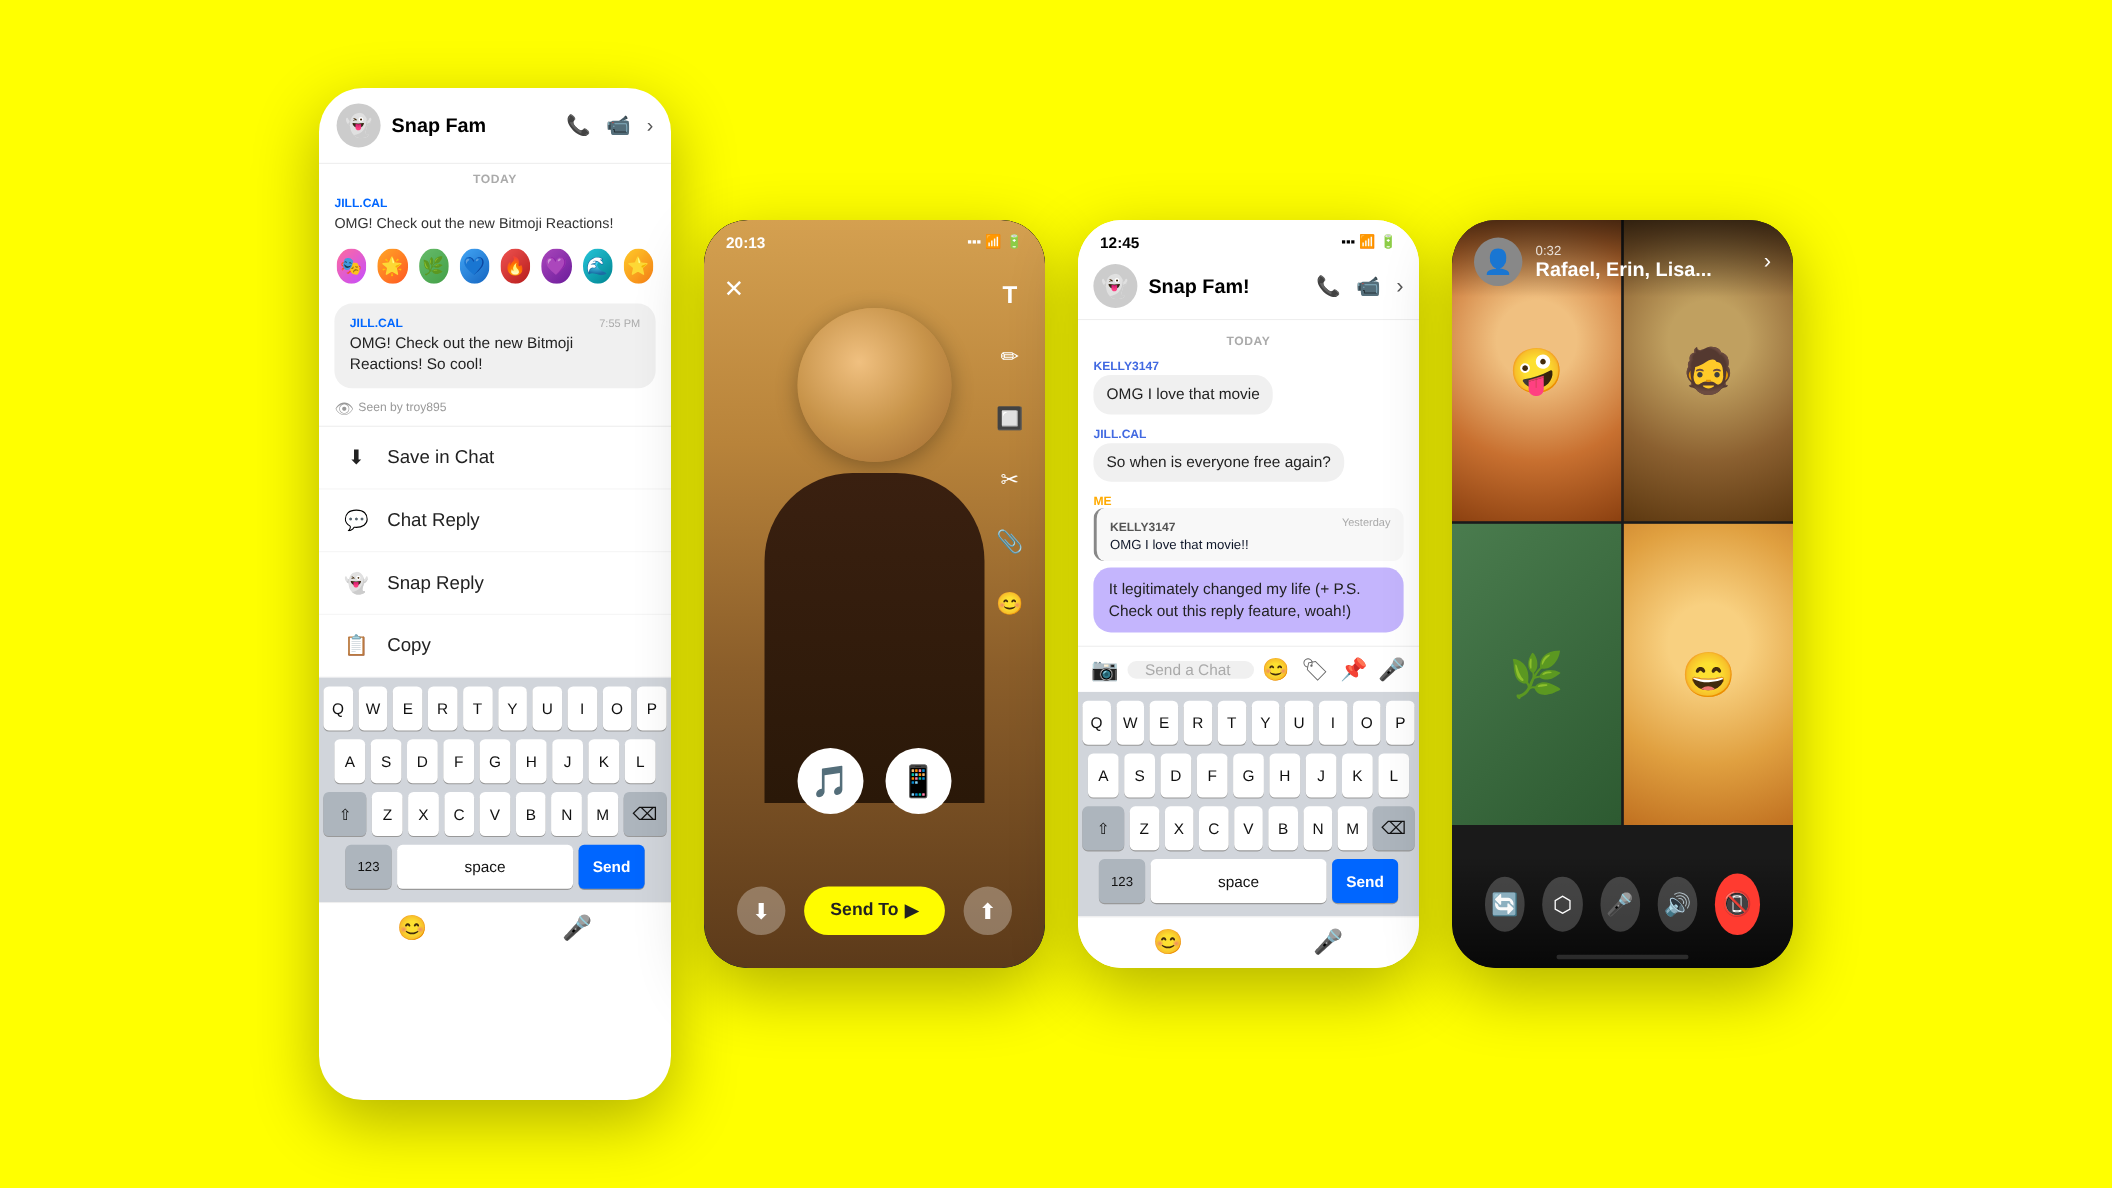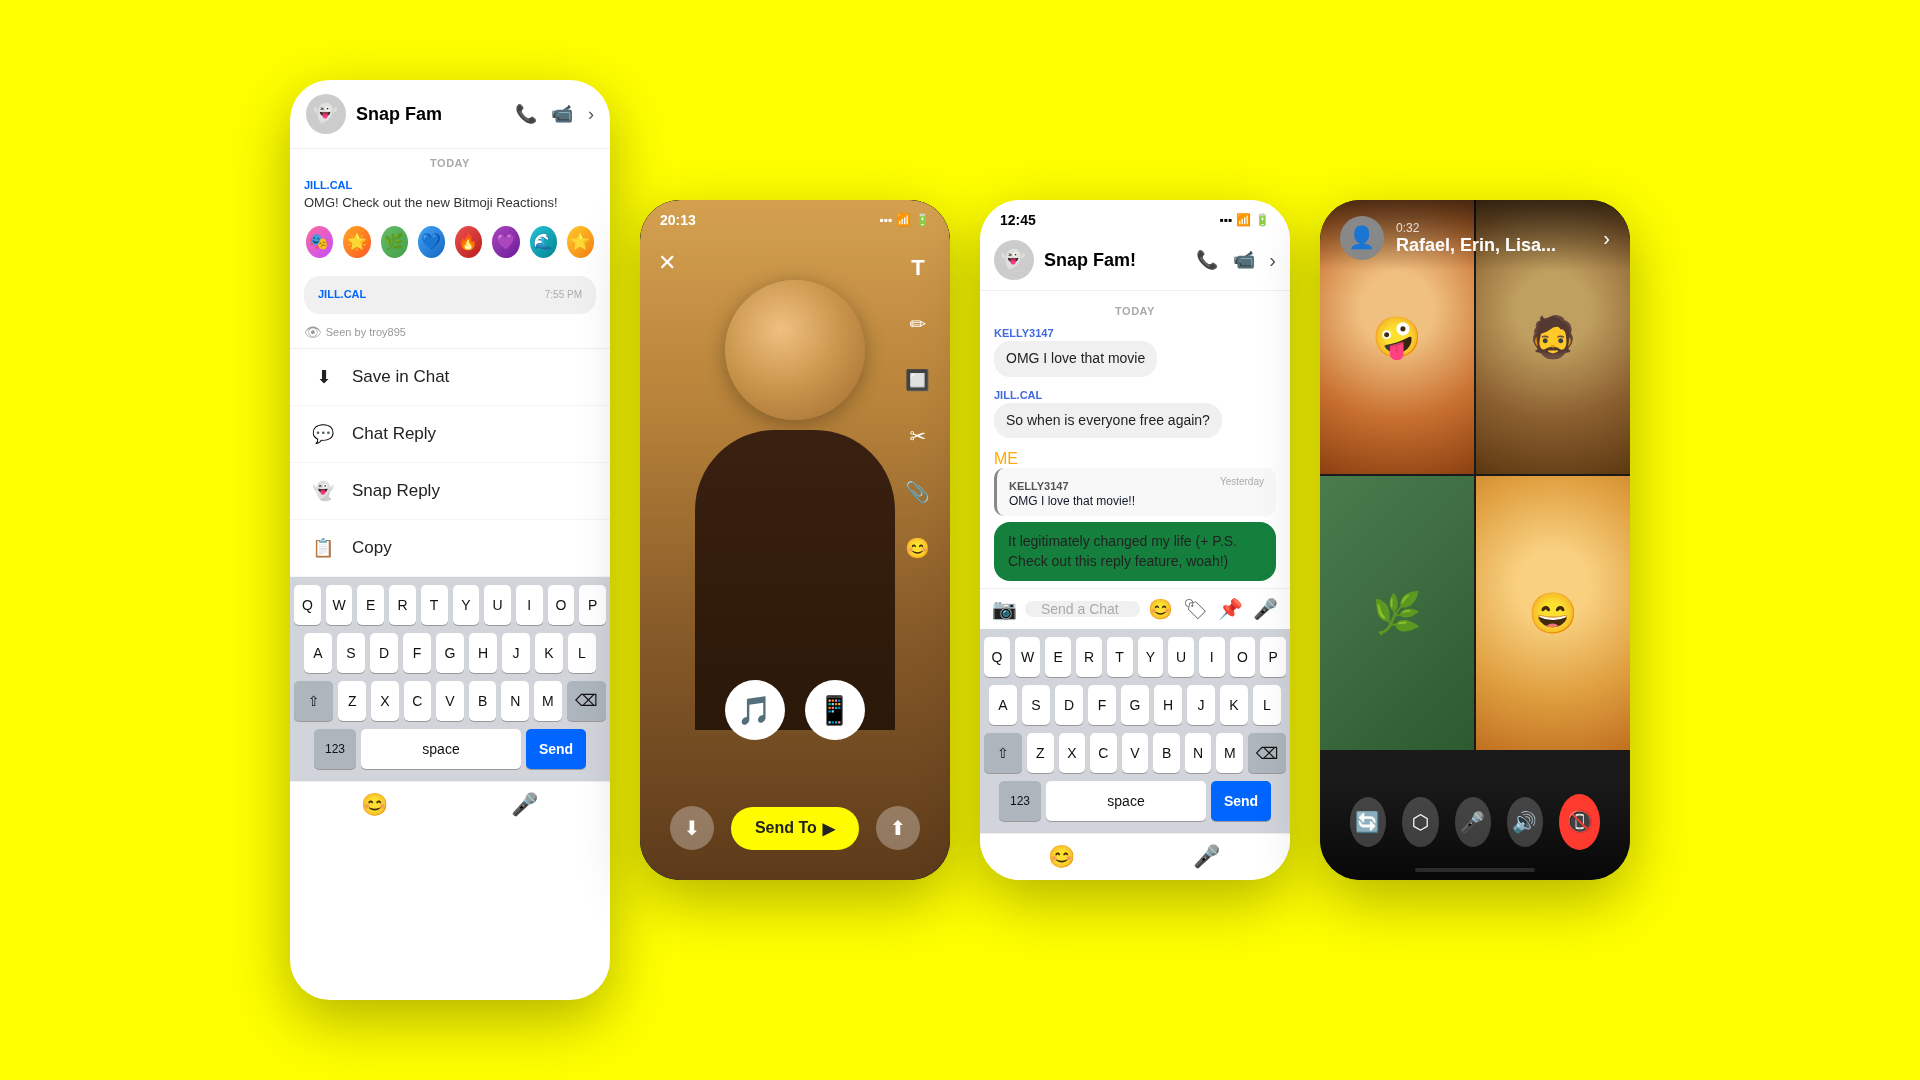--- a/index.html
+++ b/index.html
@@ -424,22 +424,22 @@
       background: #f0f0f0;
       border-radius: 16px;
       padding: 8px 12px;
       display: inline-block;
       max-width: 85%;
       font-size: 14px;
       line-height: 1.4;
       color: #222;
     }
     .chat-me-label {
-      font-size: 16px;
-      font-weight: 400;
+      font-size: 11px;
+      font-weight: 700;
       color: #FFAA00;
     }
     .reply-box {
       background: #f8f8f8;
       border-left: 3px solid #888;
       border-radius: 10px;
       padding: 8px 12px;
       margin-bottom: 6px;
     }
     .reply-sender {
@@ -450,21 +450,21 @@
     .reply-time {
       font-size: 10px;
       color: #aaa;
       float: right;
     }
     .reply-text {
       font-size: 12px;
       color: #0f172a;
     }
     .me-message {
-      background: #15803d;
+      background: #c4b5fd;
       border-radius: 16px;
       padding: 10px 14px;
       font-size: 14px;
       color: #222;
       line-height: 1.4;
     }
     .chat-input-bar {
       display: flex;
       align-items: center;
       padding: 8px 12px;
@@ -650,20 +650,24 @@
     <div class="reaction-avatar" style="background:linear-gradient(135deg,#ef5350,#b71c1c)">🔥</div>
     <div class="reaction-avatar" style="background:linear-gradient(135deg,#ab47bc,#6a1b9a)">💜</div>
     <div class="reaction-avatar" style="background:linear-gradient(135deg,#26c6da,#00838f)">🌊</div>
     <div class="reaction-avatar" style="background:linear-gradient(135deg,#ffca28,#f57f17)">⭐</div>
   </div>
 
   <div class="message-bubble-area">
     <div style="display:flex;justify-content:space-between;align-items:center;">
       <span class="bubble-sender">JILL.CAL</span>
       <span style="font-size:10px;color:#aaa;">7:55 PM</span>
+    </div>
+    <div class="bubble-text">
+      <span>OMG! Check out the new Bitmoji</span><br>
+      <span>Reactions! So cool!</span>
     </div>
   </div>
 
   <div class="seen-text">
     <span style="font-size:14px;">👁</span>
     <span>Seen by troy895</span>
   </div>
 
   <div class="context-menu">
     <div class="context-item">

